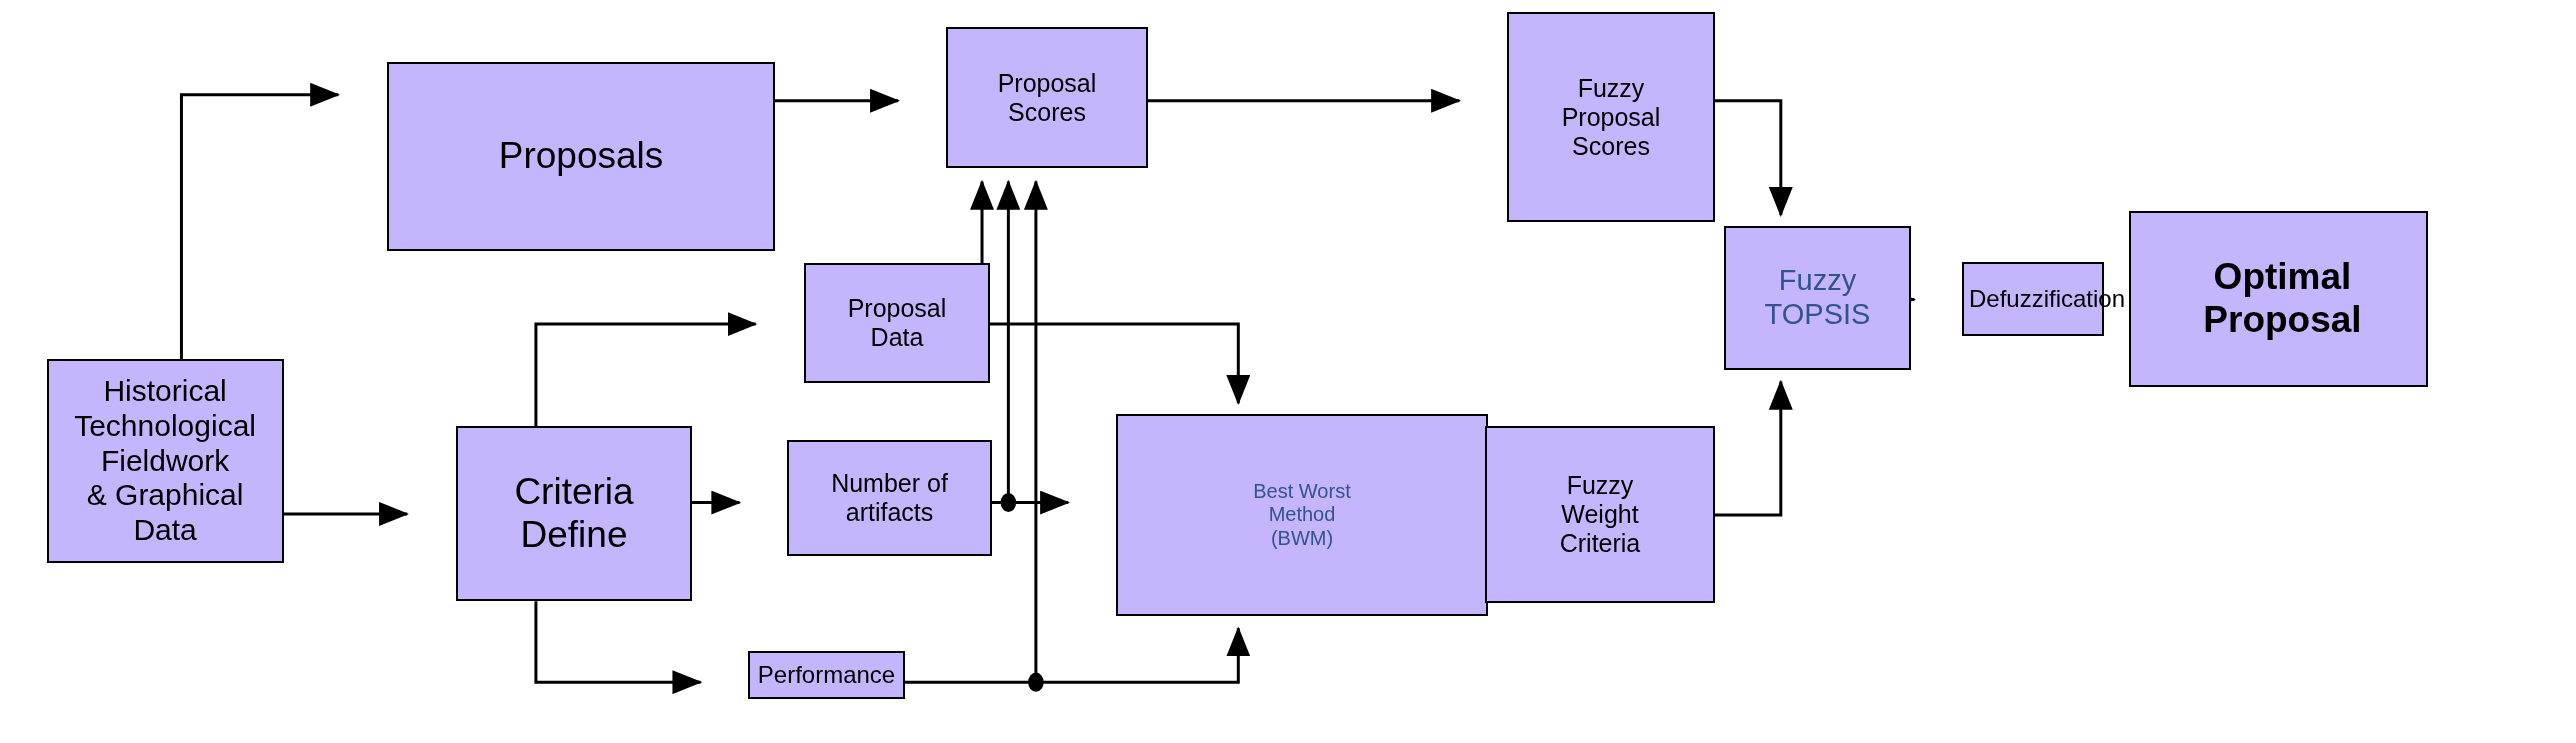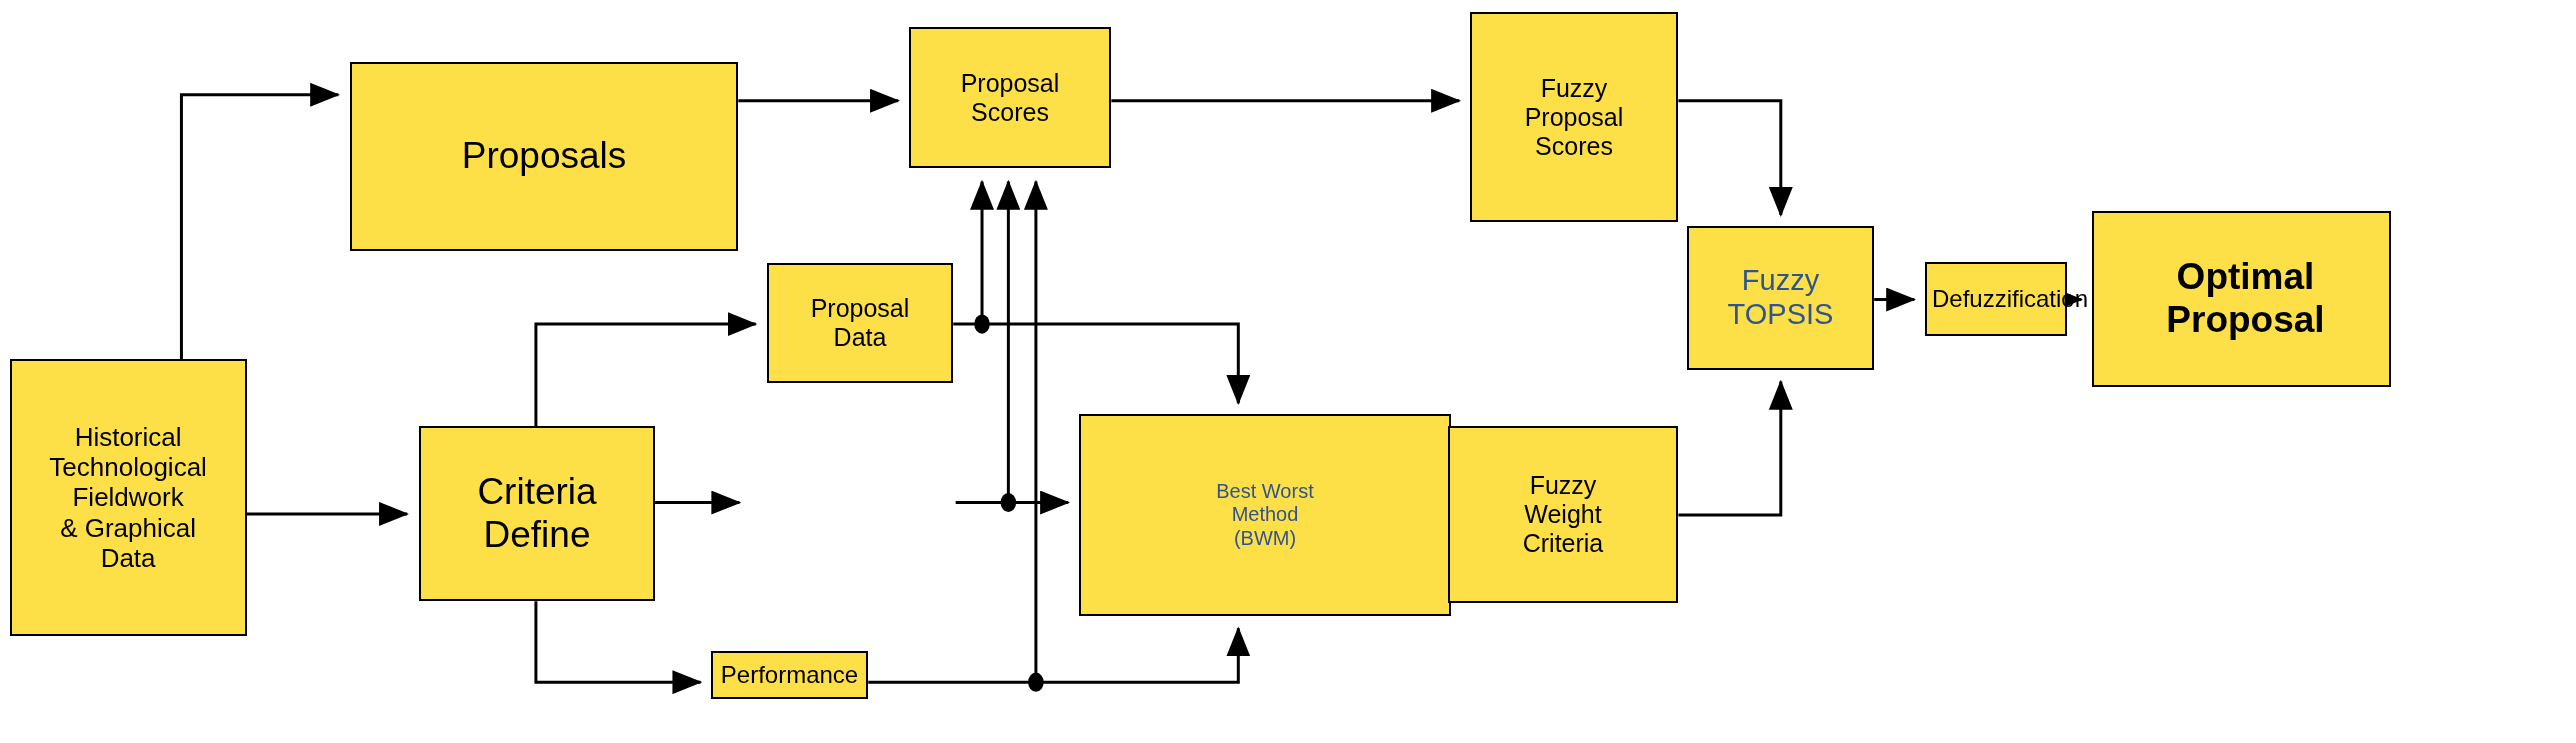--- a/index.html
+++ b/index.html
@@ -2,30 +2,31 @@
 <html style="font-size:9.6px"><head>
 <meta charset="utf-8">
 <style>
   html,body{margin:0;padding:0;background:#ffffff;}
   body{font-family:"Liberation Sans", sans-serif;}
   #stage{position:relative;width:2576px;height:744px;background:#ffffff;overflow:hidden;}
   svg#wires{position:absolute;left:0;top:0;width:2576px;height:744px;}
   .node{
     position:absolute;
     box-sizing:border-box;
-    background:#fde047;
+    background:#c4b5fd;
     border:2.4px solid #000000;
     display:flex;
     align-items:center;
     justify-content:center;
     text-align:center;
     color:#000000;
     line-height:1.16;
     white-space:pre-line;
     font-family:"Liberation Sans", sans-serif;
+    margin-left:37px;
   }
 </style>
 </head>
 <body>
 
 <div id="stage">
 
   <svg id="wires" viewBox="0 0 4302 1242" xmlns="http://www.w3.org/2000/svg">
     <defs>
       <marker id="ah" markerWidth="10" markerHeight="8" refX="9.4" refY="4" orient="auto" markerUnits="strokeWidth">
@@ -72,35 +73,37 @@
       <path d="M 3452,500 L 3476,500" marker-end="url(#ah)"></path>
     </g>
 
     <g fill="#000000" stroke="none">
       <ellipse cx="1640" cy="541" rx="13" ry="16"></ellipse>
       <ellipse cx="1684" cy="839" rx="13" ry="16"></ellipse>
       <ellipse cx="1730" cy="1139" rx="13" ry="16"></ellipse>
     </g>
   </svg>
 
-  <div class="node" style="left: 9.6px; top: 359px; width: 237px; height: 277px; font-size: 26px; color: rgb(0, 0, 0);">Historical
+  <div class="node" style="left: 9.6px; top: 359px; width: 237px; height: 204px; font-size: 30px; color: rgb(0, 0, 0);">Historical
 Technological
 Fieldwork
 &amp; Graphical
 Data</div>
   <div class="node" style="left: 350px; top: 62px; width: 388px; height: 189px; font-size: 37px; color: rgb(0, 0, 0);">Proposals</div>
   <div class="node" style="left: 909px; top: 27px; width: 202px; height: 141px; font-size: 25px; color: rgb(0, 0, 0);">Proposal
 Scores</div>
   <div class="node" style="left: 1470px; top: 12px; width: 208px; height: 210px; font-size: 25px; color: rgb(0, 0, 0);">Fuzzy
 Proposal
 Scores</div>
   <div class="node" style="left: 419px; top: 426px; width: 236px; height: 175px; font-size: 37px; color: rgb(0, 0, 0);">Criteria
 Define</div>
   <div class="node" style="left: 767px; top: 263px; width: 186px; height: 120px; font-size: 25px; color: rgb(0, 0, 0);">Proposal
 Data</div>
+  <div class="node" style="left: 750px; top: 440px; width: 205px; height: 116px; font-size: 25px; color: rgb(0, 0, 0);">Number of
+artifacts</div>
   <div class="node" style="left: 711px; top: 651px; width: 157px; height: 48px; font-size: 24px; color: rgb(0, 0, 0);">Performance</div>
   <div class="node" style="left: 1079px; top: 414px; width: 372px; height: 202px; font-size: 20px; color: rgb(49, 83, 143);">Best Worst
 Method
 (BWM)</div>
   <div class="node" style="left: 1448px; top: 426px; width: 230px; height: 177px; font-size: 25px; color: rgb(0, 0, 0);">Fuzzy
 Weight
 Criteria</div>
   <div class="node" style="left: 1687px; top: 226px; width: 187px; height: 144px; font-size: 29px; color: rgb(49, 83, 143);">Fuzzy
 TOPSIS</div>
   <div class="node" style="left: 1925px; top: 262px; width: 142px; height: 74px; font-size: 24px; color: rgb(0, 0, 0); padding-left: 28px;">Defuzzification</div>

